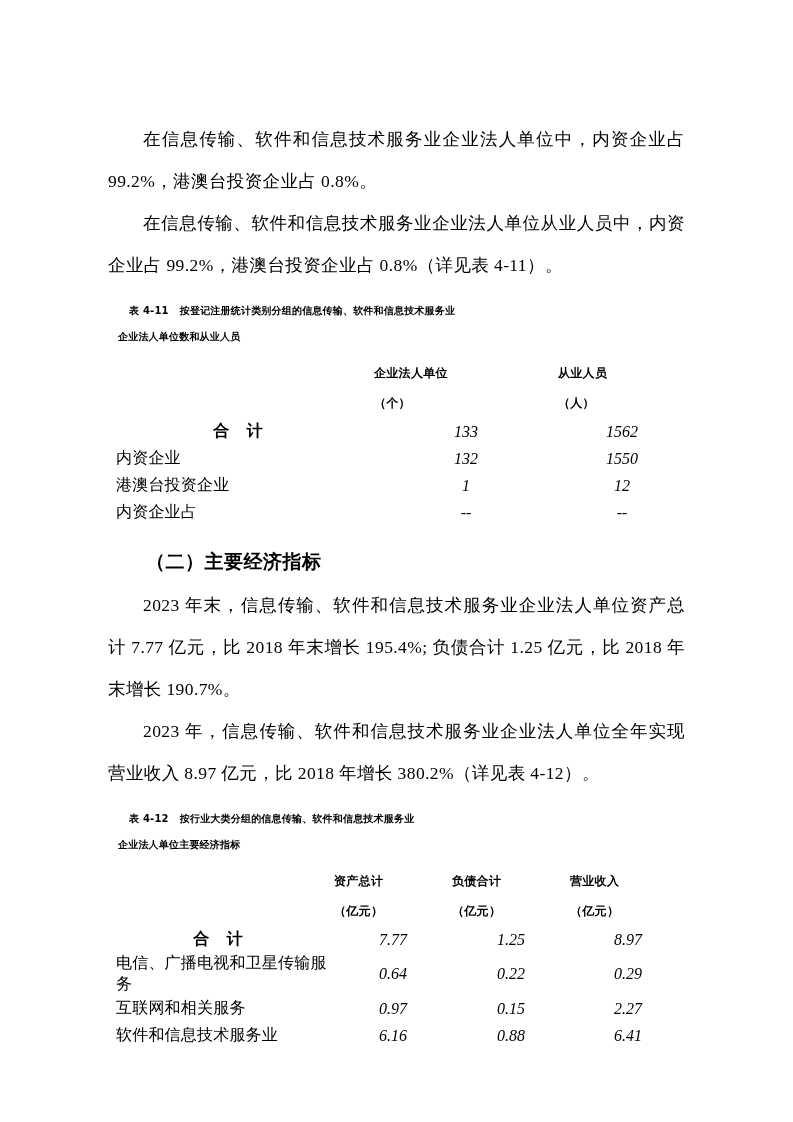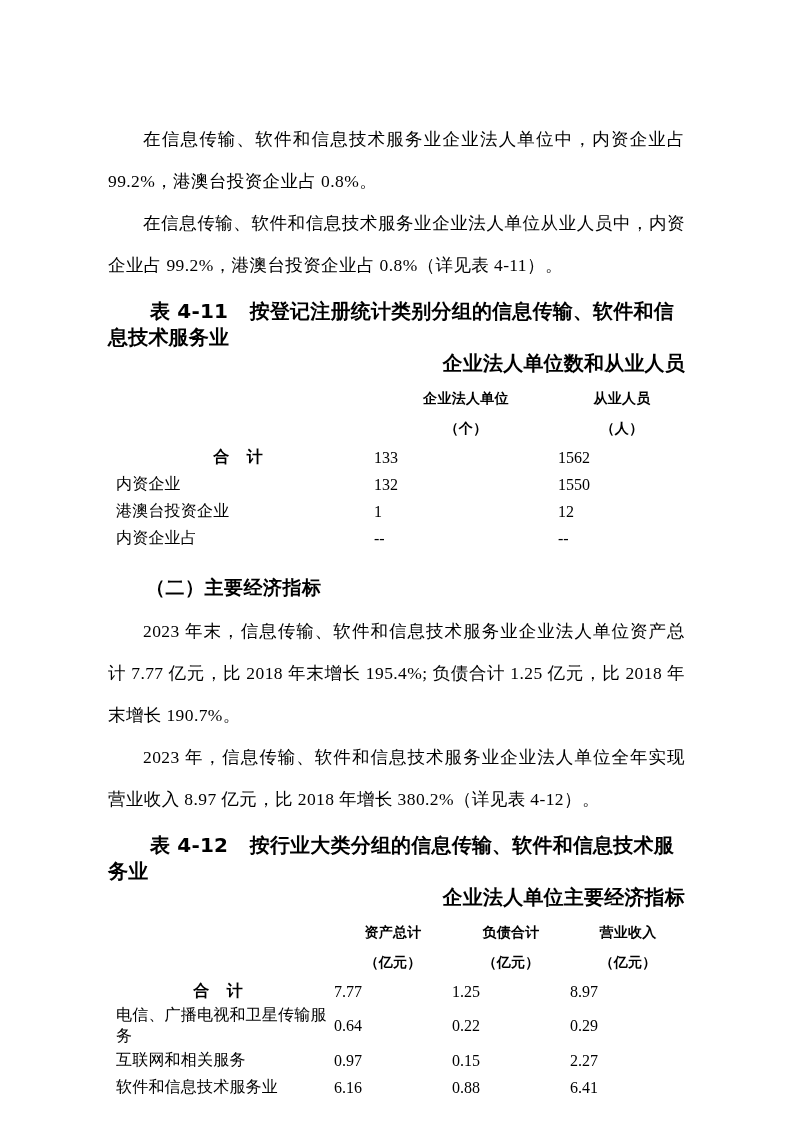--- a/index.html
+++ b/index.html
@@ -37,73 +37,74 @@
     line-height: 42px;
     text-indent: 2em;
     letter-spacing: 0.5px;
     margin: 14px 0 2px 0;
     font-family: "DejaVu Sans", "Liberation Sans", sans-serif;
   }
   .table-block {
     margin-top: 12px;
   }
   .tbl-title {
-    font-size: 20px;
+    font-size: 10px;
     font-weight: bold;
     font-family: "DejaVu Sans", "Liberation Sans", sans-serif;
     line-height: 26px;
     letter-spacing: 0.2px;
   }
   .tbl-title .line1 {
     display: block;
     text-indent: 2.1em;
   }
   .tbl-title .line2 {
     display: block;
-    text-align: right;
+    text-align: left;
     padding-left: 10px;
   }
   table.stat {
     border-collapse: collapse;
     width: 578px;
     margin: 6px 0 0 0;
     font-size: 14.5px;
     table-layout: fixed;
   }
   table.stat td, table.stat th {
     border: none;
     padding: 0;
   }
   table.stat .hrow td {
     height: 30px;
-    text-align: center;
+    text-align: left;
     vertical-align: middle;
     font-family: "DejaVu Sans", "Liberation Sans", sans-serif;
     font-weight: bold;
-    font-size: 14px;
+    font-size: 12px;
     letter-spacing: 0.3px;
   }
   table.stat .hrow.first td {
     padding-top: 2px;
   }
   table.stat .drow td {
     height: 27px;
     vertical-align: middle;
     font-size: 16px;
   }
   table.stat .lbl {
     padding-left: 8px;
     font-family: "DejaVu Sans", "Liberation Sans", sans-serif;
     font-size: 14px;
     letter-spacing: 0.2px;
   }
   table.stat .val {
-    text-align: left;
+    text-align: center;
     font-family: "Liberation Serif", serif;
     font-size: 15px;
+    font-style: italic;
   }
   table.stat .total .lbl {
     text-align: center;
     padding-left: 0;
     font-weight: bold;
     letter-spacing: 6px;
   }
   
   .top-rule { border-top: 1.6px solid #000; }
   .bot-rule { border-bottom: 1.6px solid #000; }

